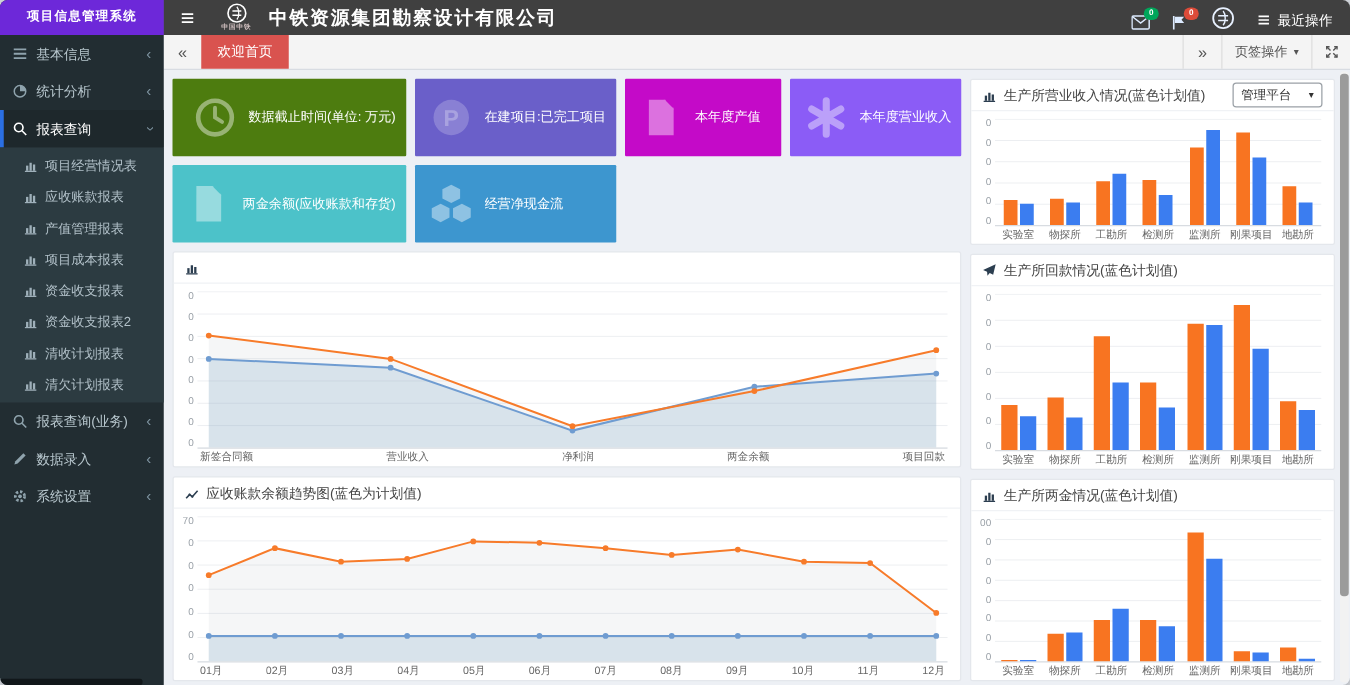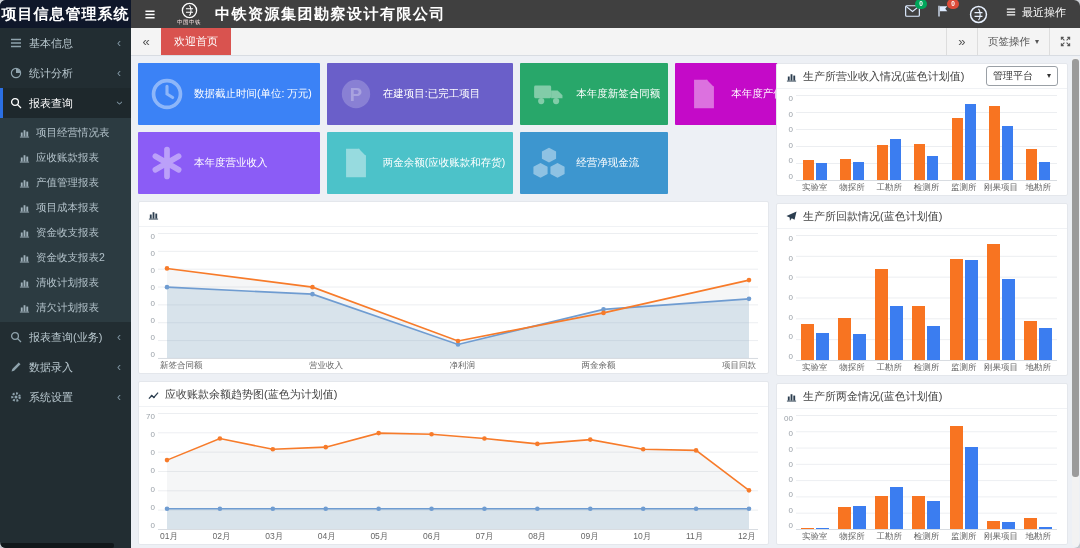--- a/index.html
+++ b/index.html
@@ -2,22 +2,22 @@
 <html><head>
 <meta charset="utf-8">
 <style>
   html,body{margin:0;padding:0;background:#d8dce2;}
   .app{position:relative;width:1080px;height:548px;overflow:hidden;background:#edf0f5;
        font-family:"Liberation Sans","DejaVu Sans",sans-serif;border-radius:6px;box-shadow:0 2px 8px rgba(0,0,0,.25);}
   svg{display:block;width:100%;height:100%;}
 
   
   .sidebar{position:absolute;left:0;top:0;width:131px;height:548px;background:#222d32;z-index:3;}
-  .sb-title{height:28px;line-height:28px;text-align:center;background:#0f172a;color:#fff;
-            font-size:15px;font-weight:bold;letter-spacing:1px;}
+  .sb-title{height:28px;line-height:28px;text-align:center;background:#6d28d9;color:#fff;
+            font-size:10px;font-weight:bold;letter-spacing:1px;}
   .sb-search{margin:8px 8px 6px 8px;display:flex;background:#374850;border-radius:3px;overflow:hidden;height:24px;}
   .sb-input{flex:1;min-width:0;background:transparent;border:0;outline:0;color:#eee;font-size:10.5px;padding:0 0 0 8px;}
   .sb-input::placeholder{color:#93a1ab;}
   .sb-mag{width:24px;display:flex;align-items:center;justify-content:center;color:#b8c7ce;}
   .sb-mag svg{width:11px;height:11px;}
   .mi{display:flex;align-items:center;gap:7px;padding:0 10px;height:30px;font-size:11px;color:#b8c7ce;cursor:pointer;}
   .mi.active{color:#fff;background:#1e282c;border-left:3px solid #2b6fe3;padding-left:7px;}
   .mic{width:12px;height:12px;flex:none;display:inline-flex;color:#8fa3ad;}
   .mi.active .mic{color:#fff;}
   .mlabel{white-space:nowrap;overflow:hidden;}
@@ -29,21 +29,21 @@
   .sb-bottombar{position:absolute;bottom:0;left:0;width:114px;height:5px;background:#11171a;border-radius:2px;}
 
   
   .topbar{position:absolute;left:131px;top:0;right:0;height:28px;background:#404040;display:flex;
           align-items:center;padding:0 14px 0 12px;gap:12px;color:#fff;z-index:2;}
   .hb{width:14px;height:11px;color:#fff;cursor:pointer;display:inline-flex;}
   .logo{display:flex;flex-direction:column;align-items:center;line-height:1;margin-left:8px;}
   .logo-em{width:17px;height:17px;color:#fff;display:inline-flex;}
   .logo-txt{font-size:5.5px;color:#ffe9e9;margin-top:1px;letter-spacing:.5px;}
   .company{font-size:15px;font-weight:bold;margin:0 0 0 2px;letter-spacing:1.5px;}
-  .top-right{margin-left:auto;display:flex;align-items:flex-start;gap:17px;}
+  .top-right{margin-left:auto;display:flex;align-items:flex-end;gap:17px;}
   .tr-ic{position:relative;display:inline-flex;width:15px;height:12px;color:#ddebff;cursor:pointer;}
   .badge{position:absolute;top:-6px;right:-7px;min-width:10px;height:10px;border-radius:5px;font-size:6.5px;
          line-height:10px;text-align:center;font-weight:bold;font-style:normal;color:#fff;padding:0 1px;}
   .badge.g{background:#00a65a;}.badge.r{background:#dd4b39;}
   .emb{width:19px;height:19px;color:#e8f1ff;}
   .recent{display:flex;gap:5px;font-size:11px;align-items:center;cursor:pointer;}
   .recent .mic{color:#fff;width:12px;height:10px;}
 
   
   .tabbar{position:absolute;left:131px;top:28px;right:0;height:27px;background:#f4f4f4;
@@ -317,48 +317,37 @@
             <path d="M7.2 7.2l3.3 3.3M4.8 7.2L1.5 10.5M7.2 4.8l3.3-3.3M4.8 4.8L1.5 1.5"></path>
             <path d="M8 10.5h2.5V8M1.5 8v2.5H4M8 1.5h2.5V4M1.5 4V1.5H4"></path>
           </svg>
         </span>
     </span>
   </div>
 
   <main class="content">
     <section class="col-l">
       <div class="tiles" id="tiles">
-          <div class="tile" style="background: #3b82f6; justify-content: flex-end;">
+          <div class="tile" style="background: #4d7c0f; justify-content: flex-end;">
             <span class="tile-icon">
               <svg viewBox="0 0 24 24">
                 <circle cx="12" cy="12" r="9.5" fill="none" stroke="currentColor" stroke-width="2.6"></circle>
                 <path d="M12 6.5V12l4 2.5" fill="none" stroke="currentColor" stroke-width="2.2" stroke-linecap="round"></path>
               </svg>
             </span>
             <span class="tile-label">数据截止时间(单位: 万元)</span>
           </div>
           <div class="tile" style="background: rgb(106, 95, 201);">
             <span class="tile-icon">
               <svg viewBox="0 0 24 24">
                 <circle cx="12" cy="12" r="10" fill="currentColor" fill-opacity=".5"></circle>
                 <text x="12" y="16.8" text-anchor="middle" font-size="13" font-weight="bold" fill="#fff">P</text>
               </svg>
             </span>
             <span class="tile-label">在建项目:已完工项目</span>
-          </div>
-          <div class="tile" style="background: rgb(40, 167, 106);">
-            <span class="tile-icon">
-              <svg viewBox="0 0 24 24" fill="currentColor">
-                <rect x="1.5" y="6" width="12" height="9" rx="1"></rect>
-                <path d="M13.5 9.5h4.6l3.4 3.4V15h-8z"></path>
-                <circle cx="6.5" cy="17" r="2.2"></circle>
-                <circle cx="17" cy="17" r="2.2"></circle>
-              </svg>
-            </span>
-            <span class="tile-label">本年度新签合同额</span>
           </div>
           <div class="tile" style="background: rgb(196, 10, 200);">
             <span class="tile-icon">
               <svg viewBox="0 0 24 24">
                 <path d="M5 2h9l5 5v15H5z" fill="currentColor"></path>
                 <path d="M14 2v5h5" fill="none" stroke="#fff" stroke-opacity=".55" stroke-width="1.2"></path>
                 <path d="M8 11h8M8 14.5h8M8 18h8" stroke="#fff" stroke-opacity=".55" stroke-width="1.5"></path>
               </svg>
             </span>
             <span class="tile-label">本年度产值</span>

